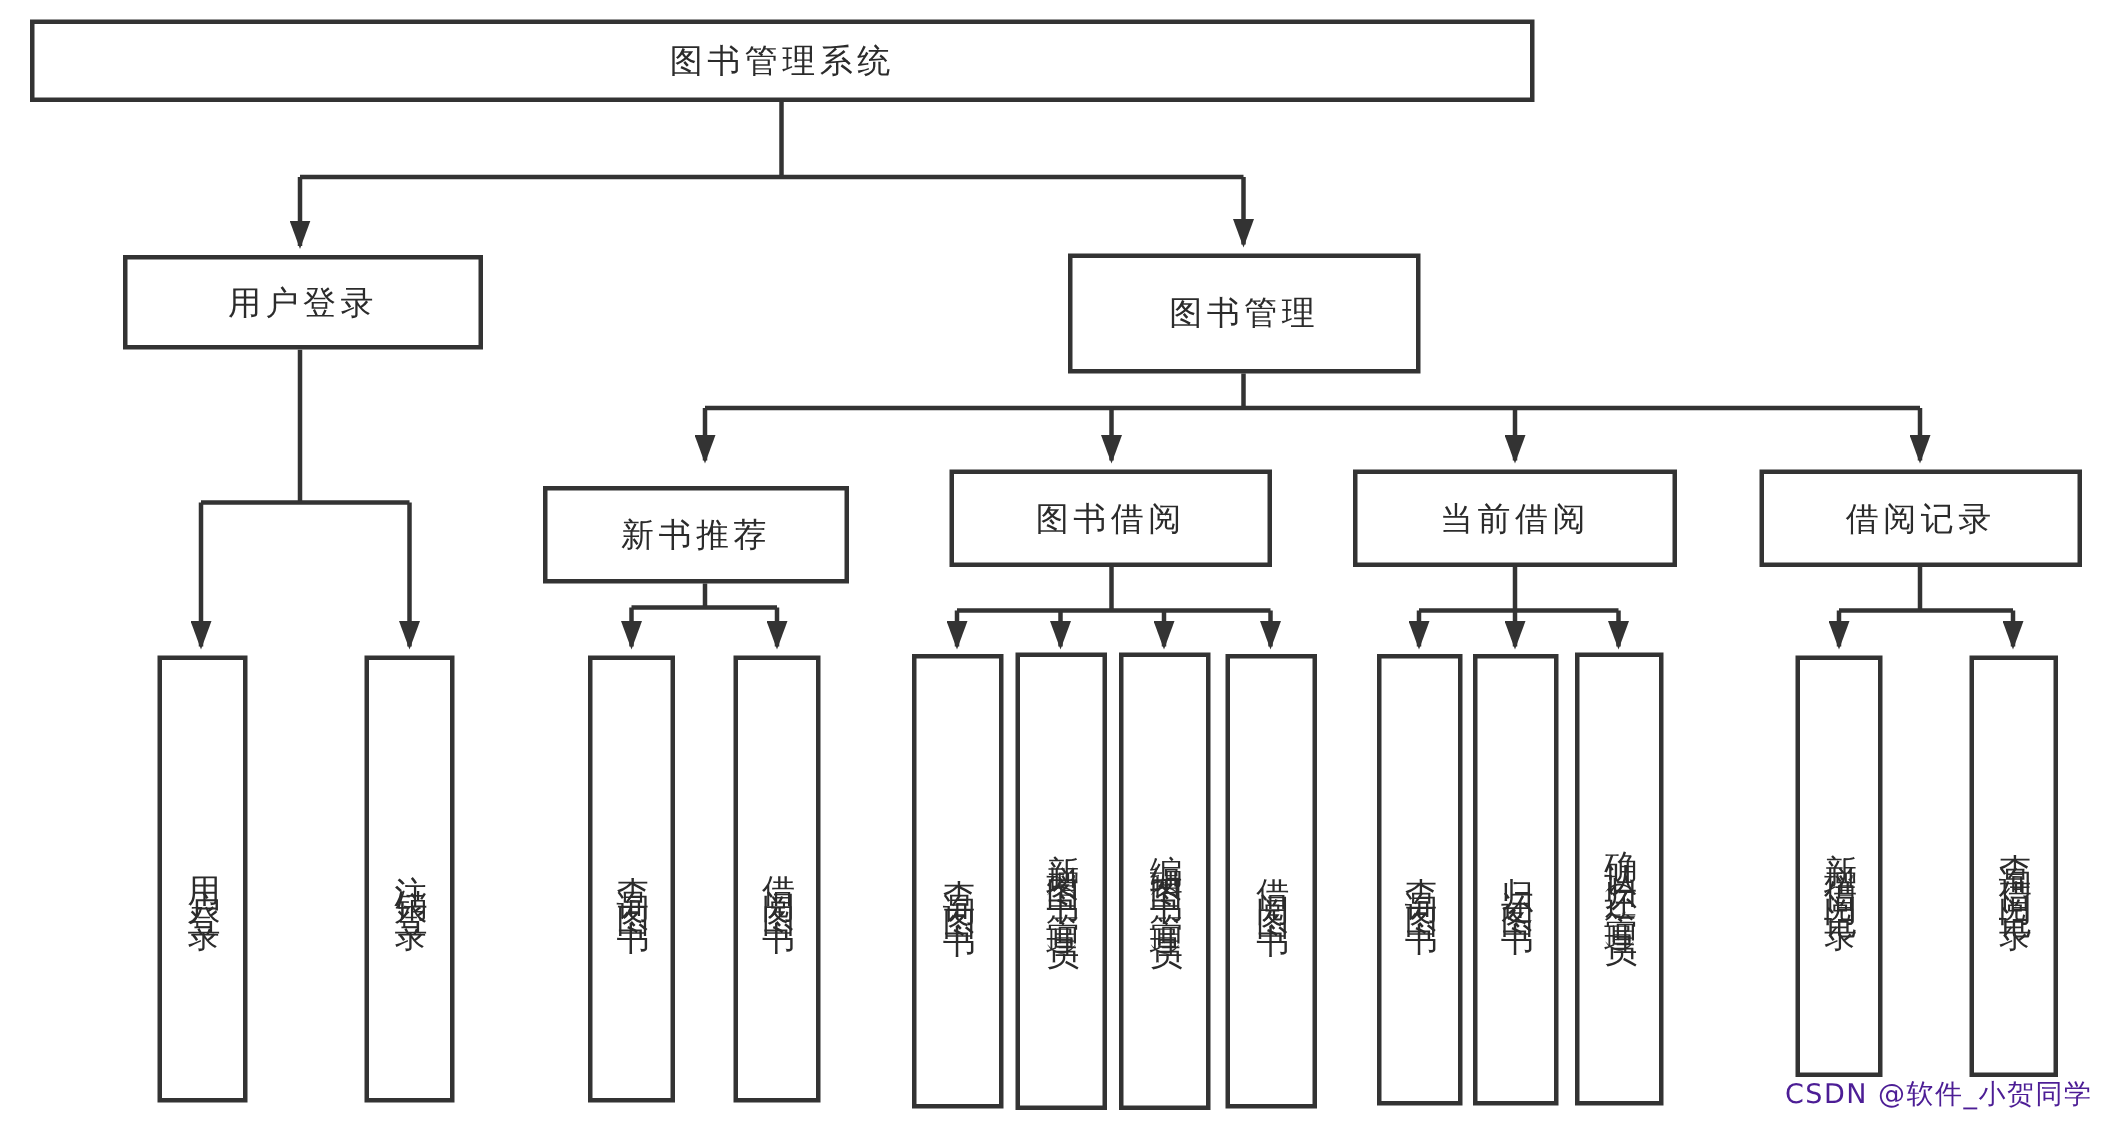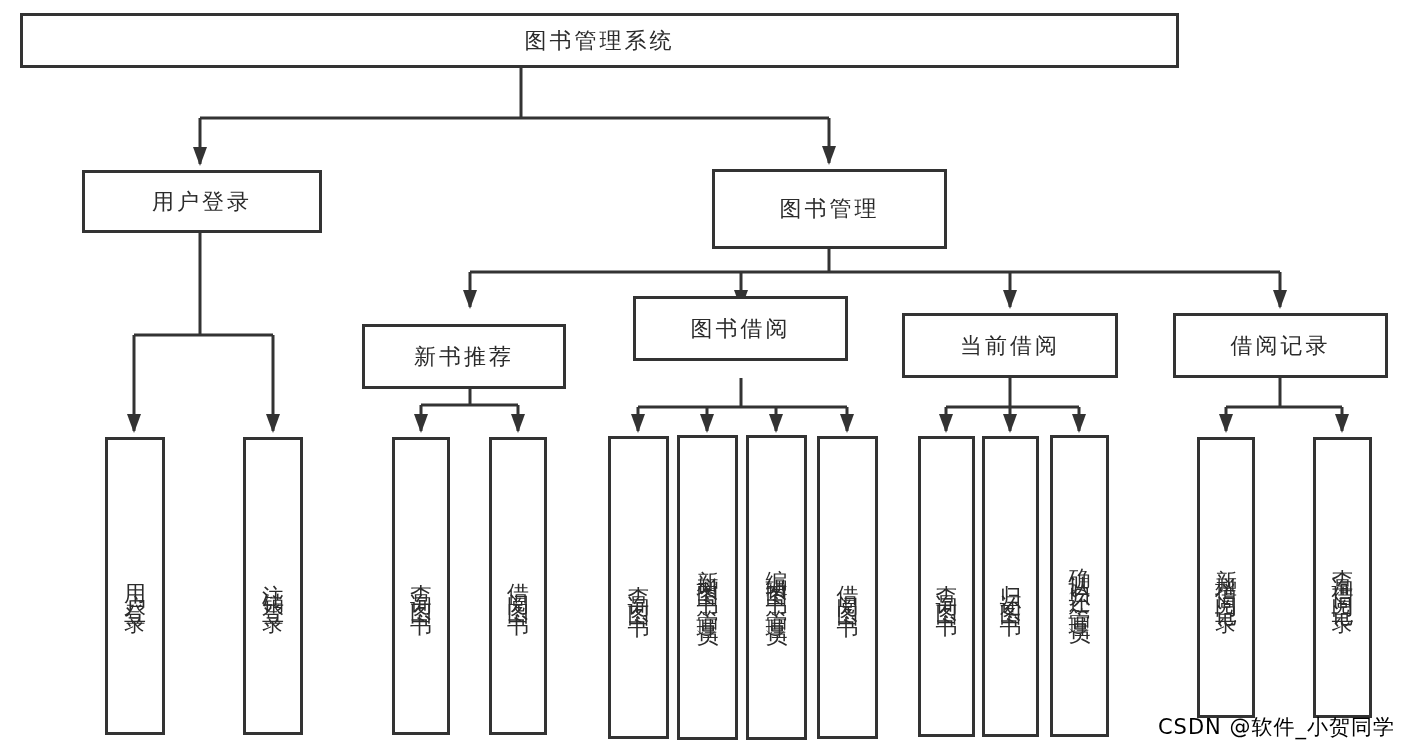--- a/index.html
+++ b/index.html
@@ -27,46 +27,46 @@
     writing-mode:vertical-rl;
     text-orientation:mixed;
     font-size:22px;
     white-space:nowrap;
   }
   .ls4{letter-spacing:10px;}
   .ls6{letter-spacing:9px;}
   .ls9{letter-spacing:8px;}
 
   
-  .p-root{left:20px;top:13px;width:1159px;height:55px;}
+  .p-root{left:20px;top:13px;width:1003px;height:55px;}
   .p-l2a{left:82px;top:170px;width:240px;height:63px;}
   .p-l2b{left:712px;top:169px;width:235px;height:80px;}
   .p-l3a{left:362px;top:324px;width:204px;height:65px;}
-  .p-l3b{left:633px;top:296px;width:215px;height:65px;}
+  .p-l3b{left:633px;top:313px;width:215px;height:65px;}
   .p-l3c{left:902px;top:313px;width:216px;height:65px;font-family:Liberation Serif, serif;}
   .p-l3d{left:1173px;top:313px;width:215px;height:65px;}
   .p-u1{left:105px;top:437px;width:60px;height:298px;}
   .p-u2{left:243px;top:437px;width:60px;height:298px;}
   .p-n1{left:392px;top:437px;width:58px;height:298px;}
   .p-n2{left:489px;top:437px;width:58px;height:298px;}
   .p-b1{left:608px;top:436px;width:61px;height:303px;}
   .p-b2{left:677px;top:435px;width:61px;height:305px;}
   .p-b3{left:746px;top:435px;width:61px;height:305px;}
   .p-b4{left:817px;top:436px;width:61px;height:303px;}
   .p-c1{left:918px;top:436px;width:57px;height:301px;}
   .p-c2{left:982px;top:436px;width:57px;height:301px;}
   .p-c3{left:1050px;top:435px;width:59px;height:302px;}
   .p-r1{left:1197px;top:437px;width:58px;height:281px;}
   .p-r2{left:1313px;top:437px;width:59px;height:281px;}
 
   .watermark{
     position:absolute;z-index:3;
     right:10px;bottom:6px;
-    font-size:21px;
-    color:#000000;
+    font-size:18px;
+    color:#4c1d95;
     letter-spacing:1px;
     white-space:nowrap;
   }
 </style>
 </head>
 <body>
 
 <div class="canvas">
 
   <svg class="connectors" width="1405" height="747" viewBox="0 0 1405 747" xmlns="http://www.w3.org/2000/svg">

